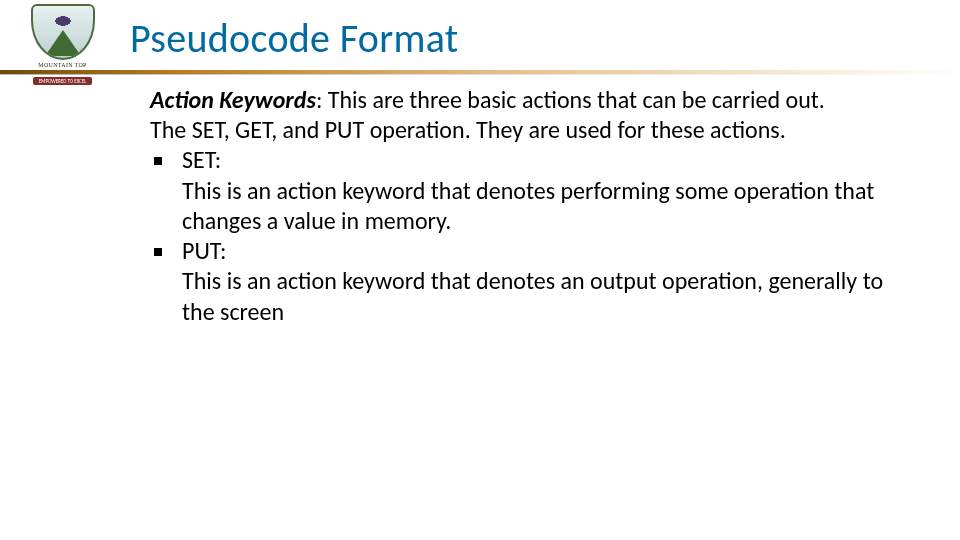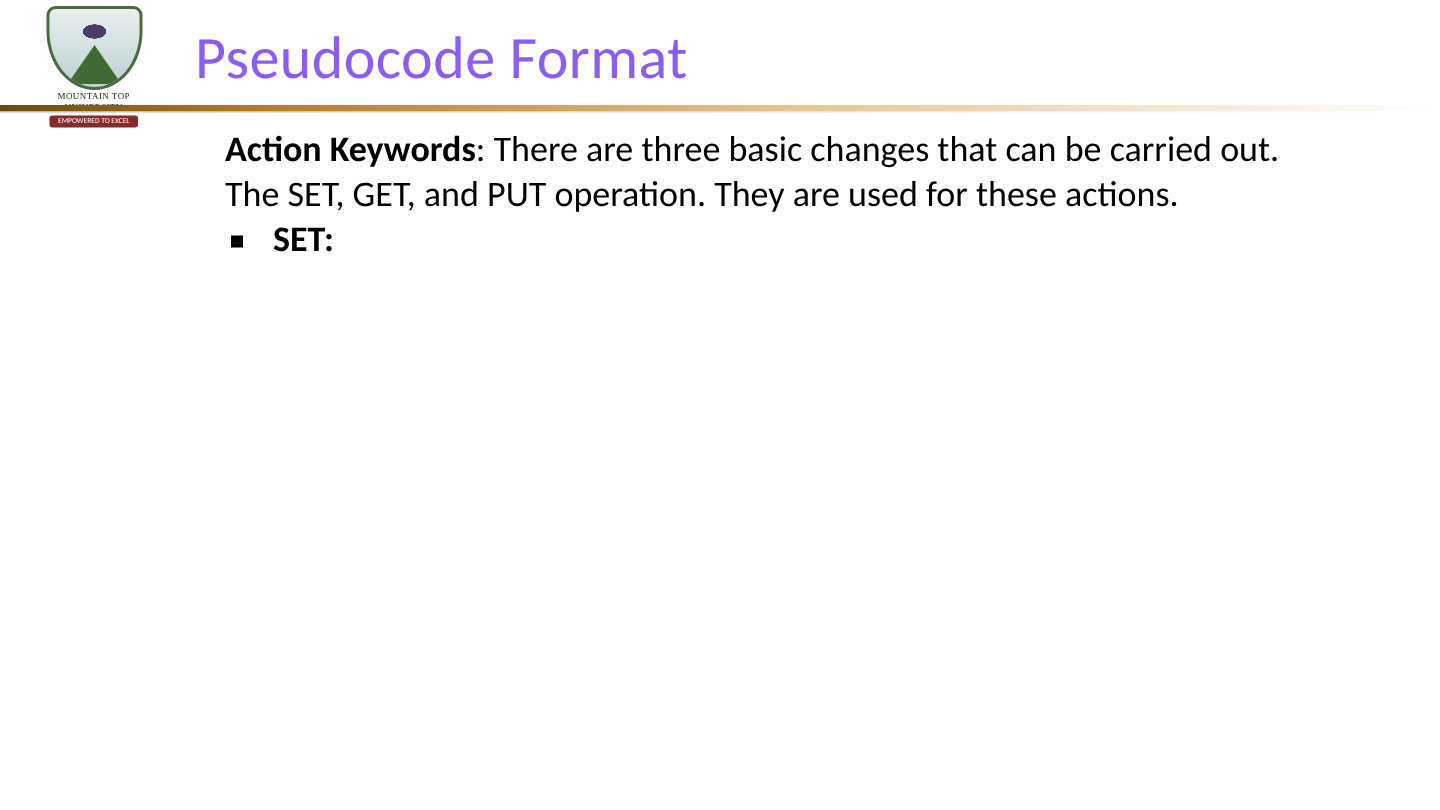--- a/index.html
+++ b/index.html
@@ -4,30 +4,30 @@
 <style>
   * { margin: 0; padding: 0; box-sizing: border-box; }
   html, body { width: 960px; height: 540px; font-family: Calibri, Arial, sans-serif; background: #fff; overflow: hidden; }
   .slide { position: relative; width: 960px; height: 540px; padding: 0; }
   .logo-wrap { position: absolute; top: 4px; left: 10px; width: 105px; height: 90px; display: flex; flex-direction: column; align-items: center; }
   .logo-shield { width: 64px; height: 56px; background: linear-gradient(180deg,#e8f0f0,#bcd0d0); border: 2px solid #4b6b3f; border-radius: 6px 6px 50% 50%/6px 6px 70% 70%; position: relative; overflow: hidden; }
   .logo-shield::before { content:""; position:absolute; top:4px; left:50%; transform:translateX(-50%); width:36px; height:22px; background:radial-gradient(ellipse at center,#4a3b6b 30%,transparent 31%); }
   .logo-mount { position:absolute; bottom:2px; left:50%; transform:translateX(-50%); width:0; height:0; border-left:18px solid transparent; border-right:18px solid transparent; border-bottom:26px solid #3f6a34; }
   .logo-text { font-size:6px; text-align:center; color:#213a1a; letter-spacing:.3px; line-height:1.1; margin-top:2px; font-family:Georgia,serif; }
   .ribbon { font-size:5px; background:#862b2b; color:#fff; padding:1px 6px; border-radius:2px; margin-top:2px; }
-  .title { position:absolute; top:14px; left:130px; font-size:40px; font-weight:400; color:#8b5cf6; letter-spacing:.3px;text-align:center; }
+  .title { position:absolute; top:14px; left:130px; font-size:40px; font-weight:400; color:#0369a1; letter-spacing:.3px;text-align:center; }
   .rule-grad { position:absolute; top:70px; left:0; width:960px; height:4px; background:linear-gradient(90deg,#6b4a0a 0%,#b97a1f 18%,#e7c48e 55%,#fff 100%); }
   .rule-thin { position:absolute; top:74px; left:0; width:960px; height:1px; background:linear-gradient(90deg,#b7b7b7 0%,#e6e6e6 60%,#fff 100%); }
   .body { position:absolute; top:85px; left:150px; width:770px; font-size:24px; line-height:1.26; color:#000; }
   .intro { margin-bottom:0; }
   .item { position:relative; padding-left:32px; margin-top:0; }
   .item .bullet { position:absolute; left:4px; top:12px; width:8px; height:8px; background:#000; }
-  .kw-title { font-weight:700; }
+  .kw-title { font-weight:400; }
   .kw-body { }
-  strong,b { font-weight:700; }
+  strong,b { font-weight:700;font-style:italic; }
 </style>
 </head>
 <body>
 
 <div class="slide">
 
   <div class="logo-wrap">
     <div class="logo-shield">
       <div class="logo-mount"></div>
     </div>
@@ -38,25 +38,31 @@
     <div class="ribbon">EMPOWERED TO EXCEL</div>
   </div>
 
   <div class="title">Pseudocode Format</div>
   <div class="rule-grad"></div>
   <div class="rule-thin"></div>
 
   <div class="body">
 
     <div class="intro">
-      <span><b>Action Keywords</b><span>: There are three basic changes that can be carried out.</span></span><br>
+      <span><b>Action Keywords</b><span>: This are three basic actions that can be carried out.</span></span><br>
       <span>The SET, GET, and PUT operation. They  are used for these actions.</span>
     </div>
 
     <div class="item">
       <span class="bullet"></span>
       <span class="kw-title">SET:</span><br>
+      <span class="kw-body">This is an action keyword that denotes performing some operation that changes a value in memory.</span>
     </div>
 
+    <div class="item">
+      <span class="bullet"></span>
+      <span class="kw-title">PUT:</span><br>
+      <span class="kw-body">This is an action keyword that denotes an output operation, generally to the screen</span>
+    </div>
 
 
   </div>
 </div>
 
 </body></html>

